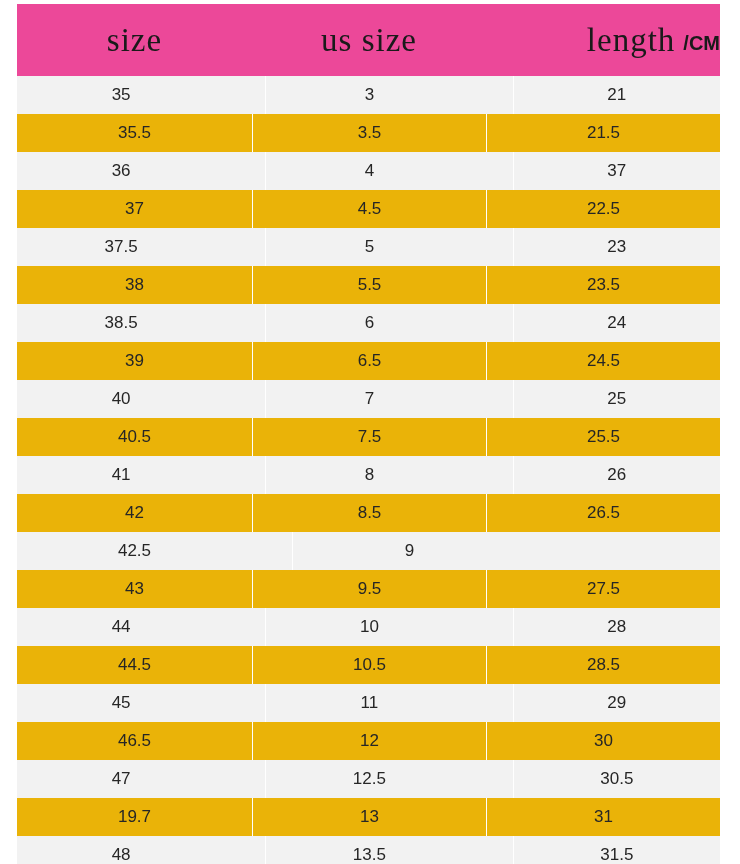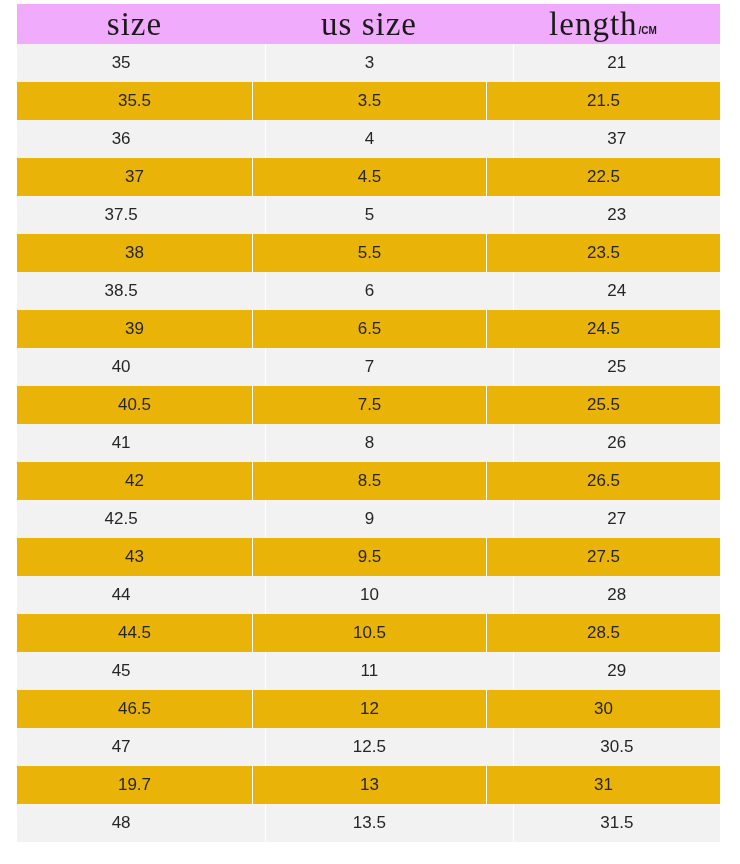--- a/index.html
+++ b/index.html
@@ -27,47 +27,47 @@
     left: 17px;
     top: 4px;
     width: 703px;
     background: #ffffff;
   }
 
   
   .chart-header {
     display: flex;
     width: 100%;
-    height: 40px;
-    background: #f0abfc;
+    height: 72px;
+    background: #ec4899;
     align-items: center;
   }
   .chart-header .hcell {
     display: flex;
     align-items: baseline;
     justify-content: center;
     height: 56px;
     line-height: 56px;
     color: #1a1a1a;
     font-family: "Liberation Serif", "DejaVu Serif", serif;
     font-size: 33px;
     font-weight: 400;
     letter-spacing: 1px;
     white-space: nowrap;
   }
   .chart-header .hcell.col-size  { width: 235px; }
   .chart-header .hcell.col-us    { width: 234px; font-family: Liberation Serif, serif; }
-  .chart-header .hcell.col-len   { width: 234px; }
+  .chart-header .hcell.col-len   { width: 234px; justify-content: flex-end; }
 
   .unit-suffix {
     font-family: "Liberation Sans", sans-serif;
-    font-size: 10px;
+    font-size: 20px;
     font-weight: 700;
     letter-spacing: 0;
-    margin-left: 1px;
+    margin-left: 8px;
     position: relative;
     top: -1px;
   }
 
   
   .chart-body {
     width: 100%;
   }
   .row {
     display: flex;
@@ -174,21 +174,20 @@
           <div class="cell col-len">26</div>
         </div>
         <div class="row even">
           <div class="cell col-size">42</div>
           <div class="cell col-us">8.5</div>
           <div class="cell col-len">26.5</div>
         </div>
         <div class="row odd">
           <div class="cell col-size">42.5</div>
           <div class="cell col-us">9</div>
-          <div class="cell col-len">27</div>
         </div>
         <div class="row even">
           <div class="cell col-size">43</div>
           <div class="cell col-us">9.5</div>
           <div class="cell col-len">27.5</div>
         </div>
         <div class="row odd">
           <div class="cell col-size">44</div>
           <div class="cell col-us">10</div>
           <div class="cell col-len">28</div>

